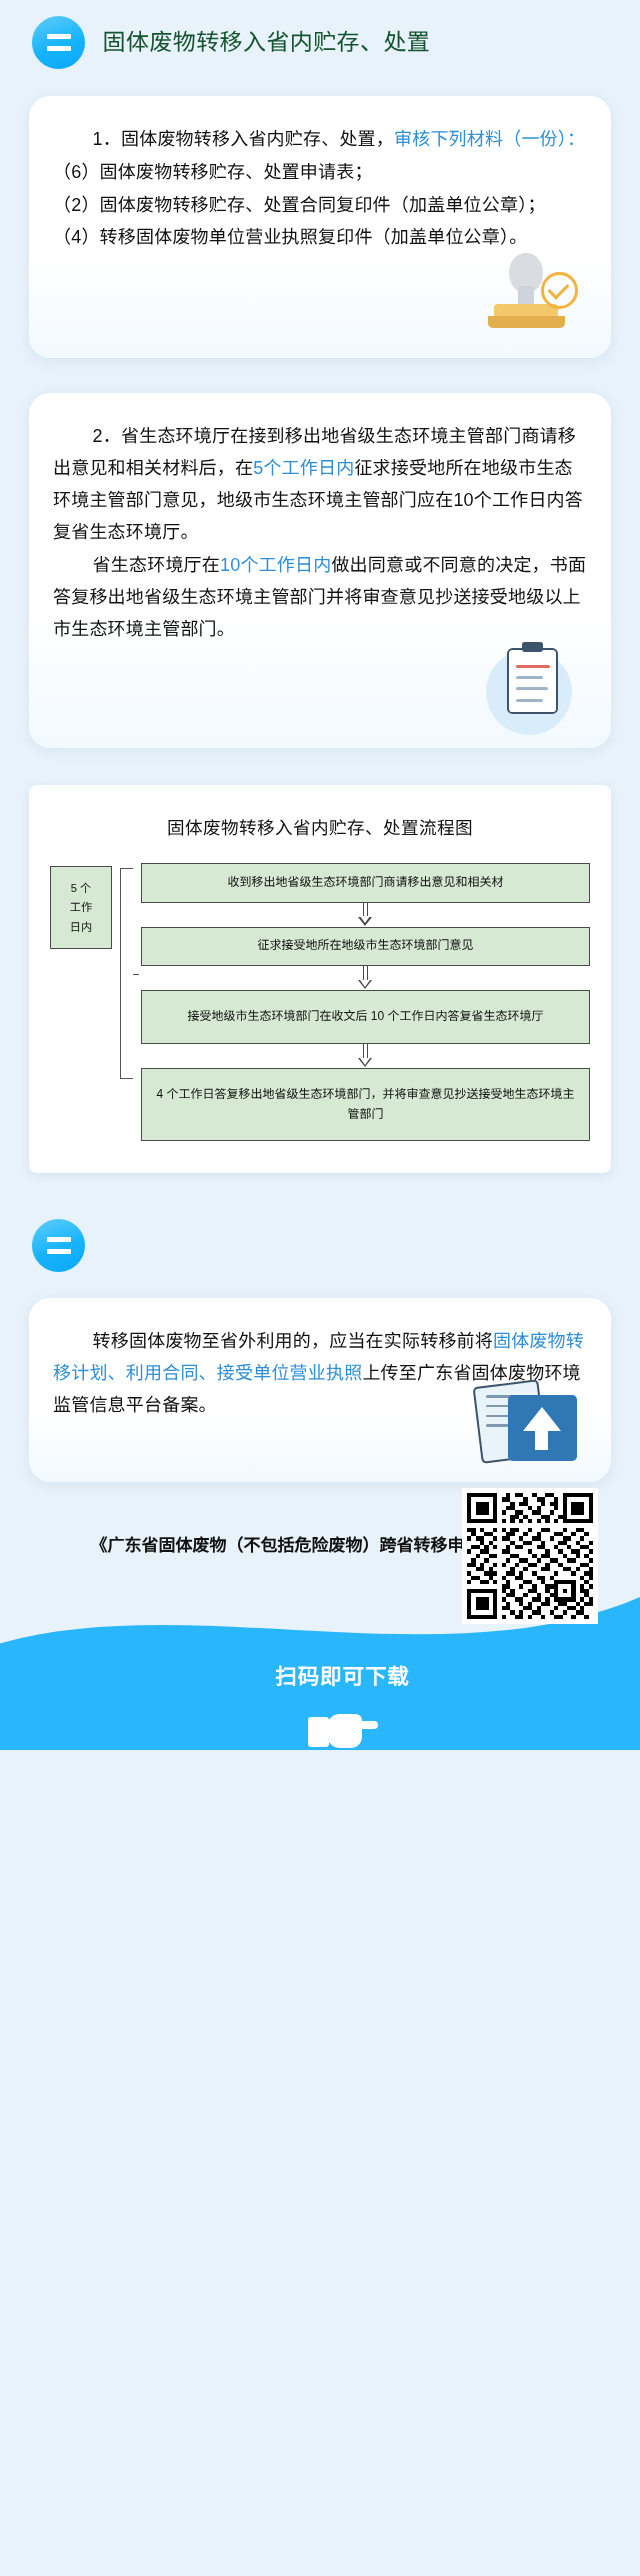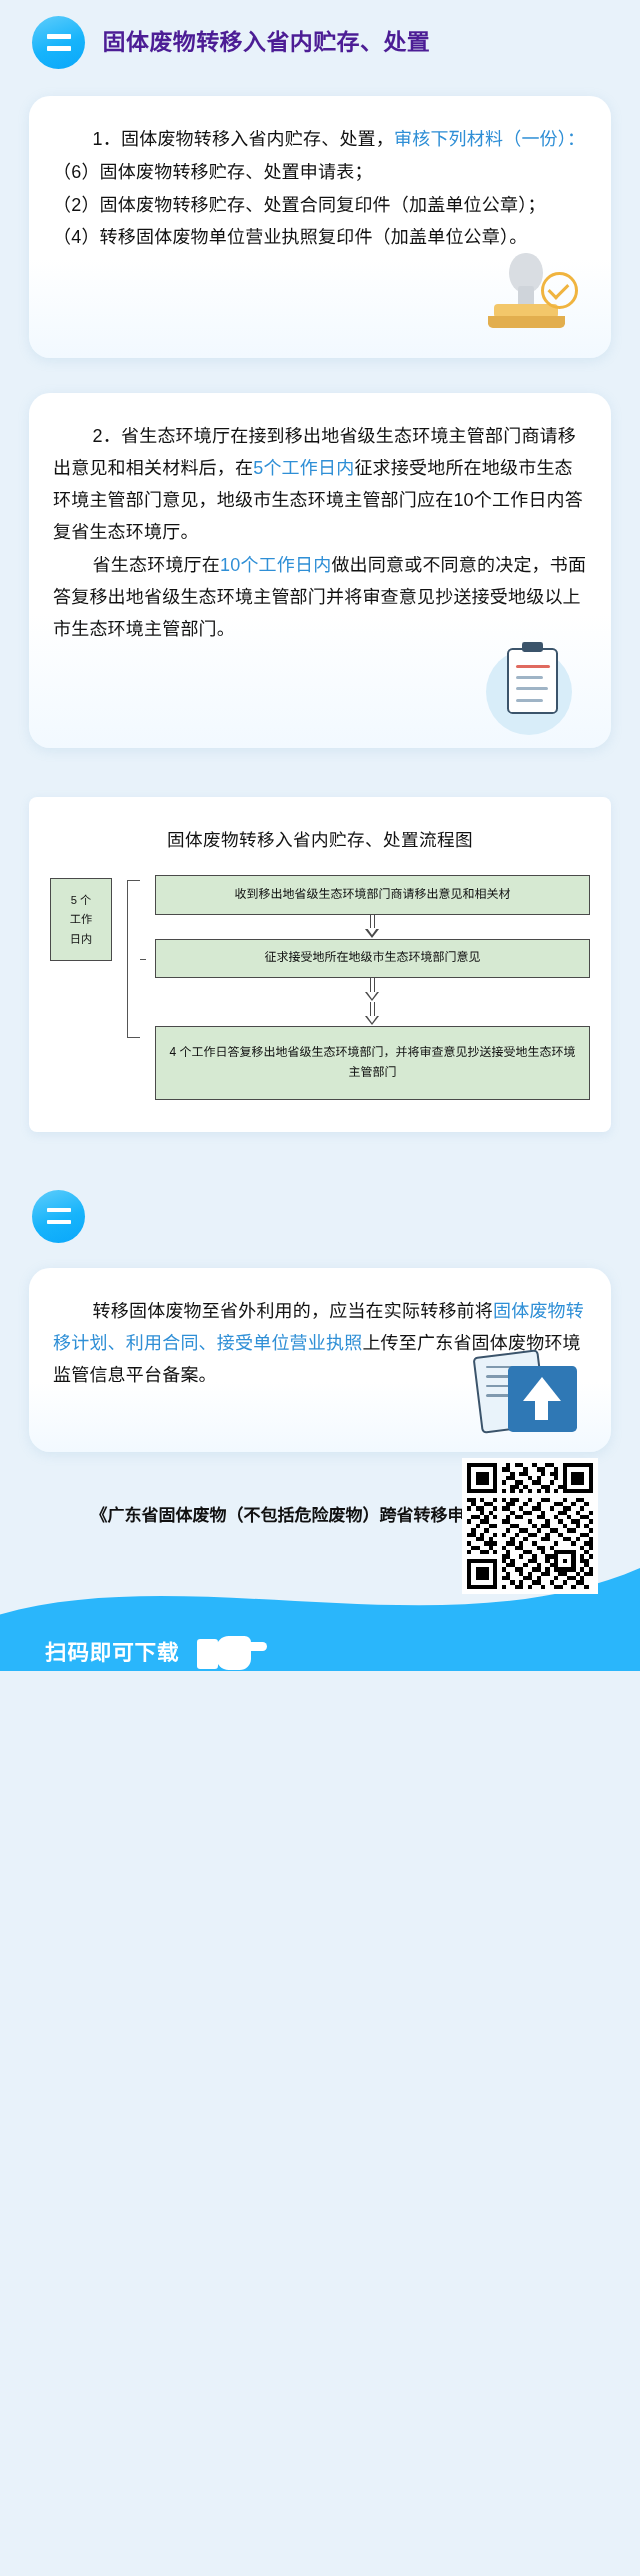--- a/index.html
+++ b/index.html
@@ -20,21 +20,21 @@
   .sec-badge {
     width:53px; height:53px; border-radius:50%;
     background:linear-gradient(160deg,#5fcdfb 0%,#17b4fb 55%,#0aa7fa 100%);
     flex:0 0 53px;
     display:flex; flex-direction:column;
     align-items:center; justify-content:center;
     gap:7.2px;
   }
   .sec-badge i { display:block; width:24px; height:4.8px; background:#fff; border-radius:0.8px; }
   .sec-title {
-    font-size:23px; font-weight:bold; color:#4c1d95;
+    font-size:23px; font-weight:normal; color:#14532d;
     letter-spacing:0.4px; line-height:1.25;
   }
 
   
   .card {
     margin:0 29px;
     background:linear-gradient(180deg,#ffffff 0%,#ffffff 62%,#f2f9ff 100%);
     border-radius:21px;
     box-shadow:0 2.4px 11.2px rgba(120,170,205,.17);
     padding:27px 24px 22.4px 24px;
@@ -131,30 +131,30 @@
     border-right:19px solid transparent;
     border-bottom:24px solid #fff;
   }
   .up-arrow-stem{
     position:absolute; left:62px; top:51px;
     width:12.8px;height:21px;background:#fff;
   }
 
   
   .flow-card {
-    margin:12px 29px; background:#fff;
+    margin:0 29px; background:#fff;
     border-radius:8px;
     box-shadow:0 2.4px 9.6px rgba(120,170,205,.15);
     padding:29px 21px 32px 21px;
   }
   .flow-title {
     text-align:center; font-size:17.6px; color:#111;
     margin-bottom:24px; letter-spacing:0.4px;
   }
-  .flow-area { display:flex; gap:15px; align-items:stretch; }
+  .flow-area { display:flex; gap:8px; align-items:stretch; }
   .flow-left { width:62px; display:flex; align-items:flex-start; padding-top:3.2px;}
   .daybox {
     width:62px; padding:11.2px 3.2px;
     background:#d6e9d2; border:1.2px solid #4a4a4a;
     font-size:11.2px; line-height:1.75; text-align:center; color:#111;
   }
   .brace {
     width:12.8px; position:relative; margin-top:4.8px; margin-bottom:62px;
     border-left:1.2px solid #555;
     border-top:1.2px solid #555;
@@ -204,21 +204,21 @@
   .bottom {
     position:relative; background:#2ab6fb;
     padding-top:0; margin-top:0;
   }
   .bottom-curve{
     position:absolute; top:-0.8px; left:0; width:640px; height:96px;
     overflow:hidden;
   }
   .scan-row{
     display:flex; align-items:center; gap:17.6px;
-    padding:77px 0 0 45px; position:relative; z-index:2;
+    padding:77px 0 0 45px; position:relative; z-index:2;flex-direction:column;
   }
   .scan-text{
     font-size:21.6px; font-weight:bold; color:#fff; letter-spacing:0.8px;
   }
   .hand{ position:relative; width:69px;height:42px; }
   .hand-cuff{
     position:absolute; left:0; top:9.6px; width:21px;height:30px;
     background:#fff; border-radius:3.2px;
   }
   .hand-palm{
@@ -310,20 +310,21 @@
       <div class="fbox">收到移出地省级生态环境部门商请移出意见和相关材</div>
       <div class="arrow">
           <div class="shaft"></div>
           <div class="head"></div>
         </div>
       <div class="fbox">征求接受地所在地级市生态环境部门意见</div>
       <div class="arrow">
           <div class="shaft"></div>
           <div class="head"></div>
         </div>
+      <div class="fbox tall">接受地级市生态环境部门在收文后 10 个工作日内答复省生态环境厅</div>
       <div class="arrow">
           <div class="shaft"></div>
           <div class="head"></div>
         </div>
       <div class="fbox tall">4 个工作日答复移出地省级生态环境部门，并将审查意见抄送接受地生态环境主管部门</div>
     </div>
   </div>
 </div>
 
 <div style="height:46px"></div>

